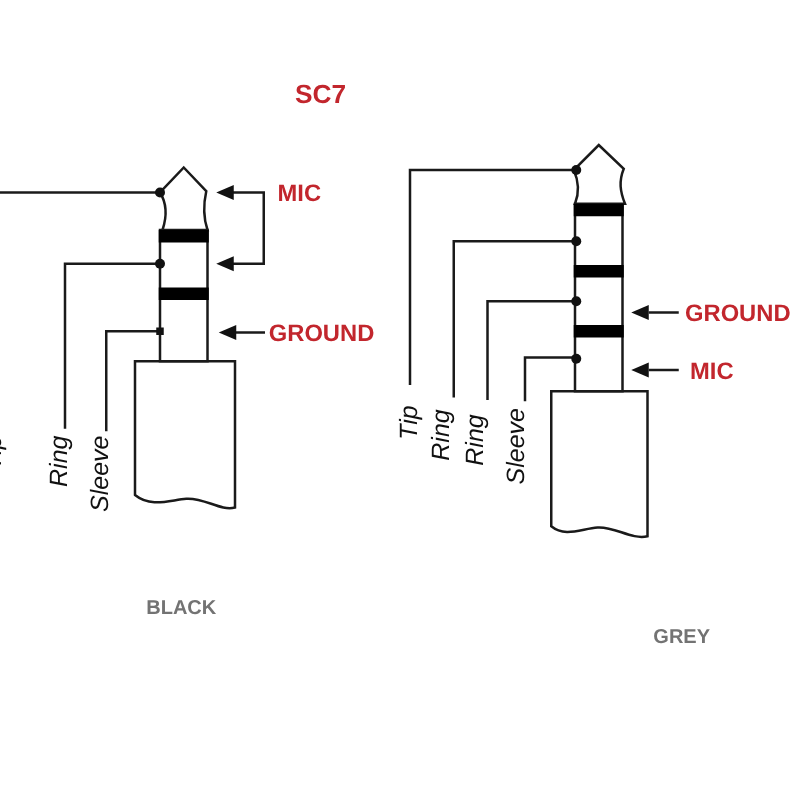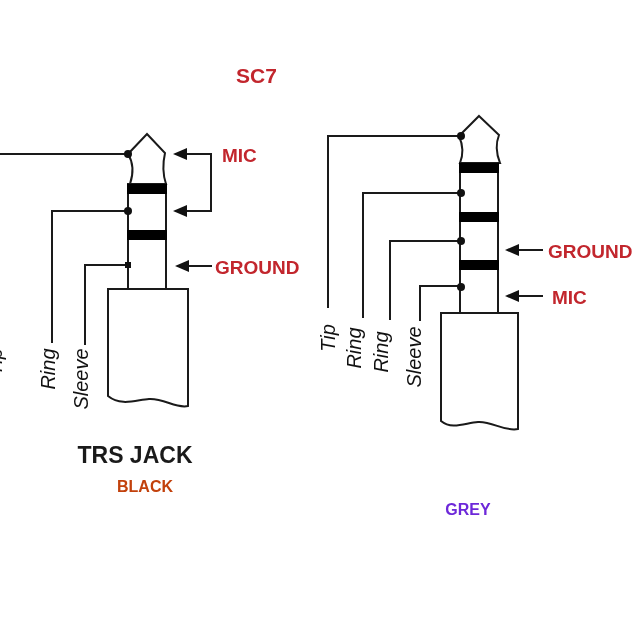--- a/index.html
+++ b/index.html
@@ -28,26 +28,26 @@
     font-size: 23px;
     font-weight: bold;
     color: #1a1a1a;
     text-align: center;
     width: 200px;
     white-space: nowrap;
   }
   .subcaption {
     font-size: 16px;
     font-weight: bold;
-    color: #c2410c;
+    color: #737373;
     text-align: center;
     width: 200px;
     white-space: nowrap;
   }
-  .subcaption.grey { color: #6d28d9; }
+  .subcaption.grey { color: #737373; text-align: right; }
   .pin-label {
     font-size: 20px;
     font-style: italic;
     color: #111;
     white-space: nowrap;
     transform: translate(-50%, -50%) rotate(-90deg);
   }
   svg { position: absolute; left: 0; top: 0; }
 </style>
 </head>
@@ -132,18 +132,17 @@
 
   <div class="abs pin-label" style="left:-5px; top:362px;">Tip</div>
   <div class="abs pin-label" style="left:48px; top:369px;">Ring</div>
   <div class="abs pin-label" style="left:81px; top:379px;">Sleeve</div>
 
   <div class="abs pin-label" style="left:328px; top:338px;">Tip</div>
   <div class="abs pin-label" style="left:354px; top:348px;">Ring</div>
   <div class="abs pin-label" style="left:381px; top:352px;">Ring</div>
   <div class="abs pin-label" style="left:414px; top:357px;">Sleeve</div>
 
-  <div class="abs caption" style="left:35px; top:442px;">TRS JACK</div>
   <div class="abs subcaption" style="left:45px; top:478px;">BLACK</div>
 
   <div class="abs subcaption grey" style="left:368px; top:501px;">GREY</div>
 
 </div>
 
 </body></html>

